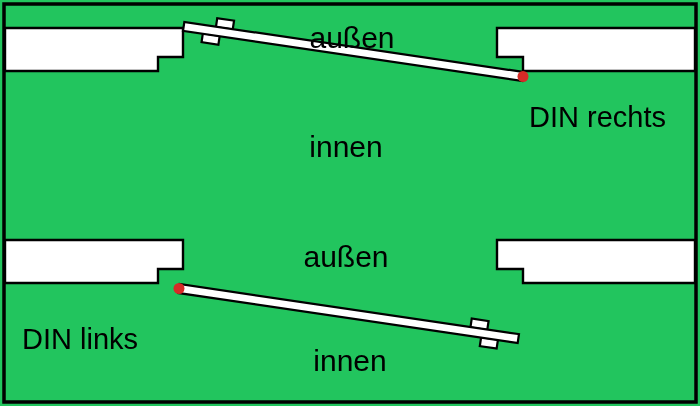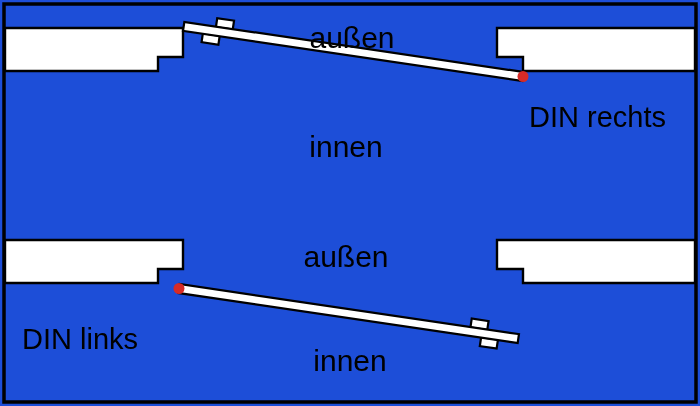--- a/index.html
+++ b/index.html
@@ -4,21 +4,21 @@
 <style>
   html, body {
     margin: 0;
     padding: 0;
     background: #ffffff;
   }
   .canvas {
     position: relative;
     width: 700px;
     height: 406px;
-    background: #1d4ed8;
+    background: #22c55e;
     overflow: hidden;
   }
   svg { display: block; }
   .frame {
     fill: none;
     stroke: #000000;
     stroke-width: 3.5;
   }
   .wall {
     fill: #ffffff;

